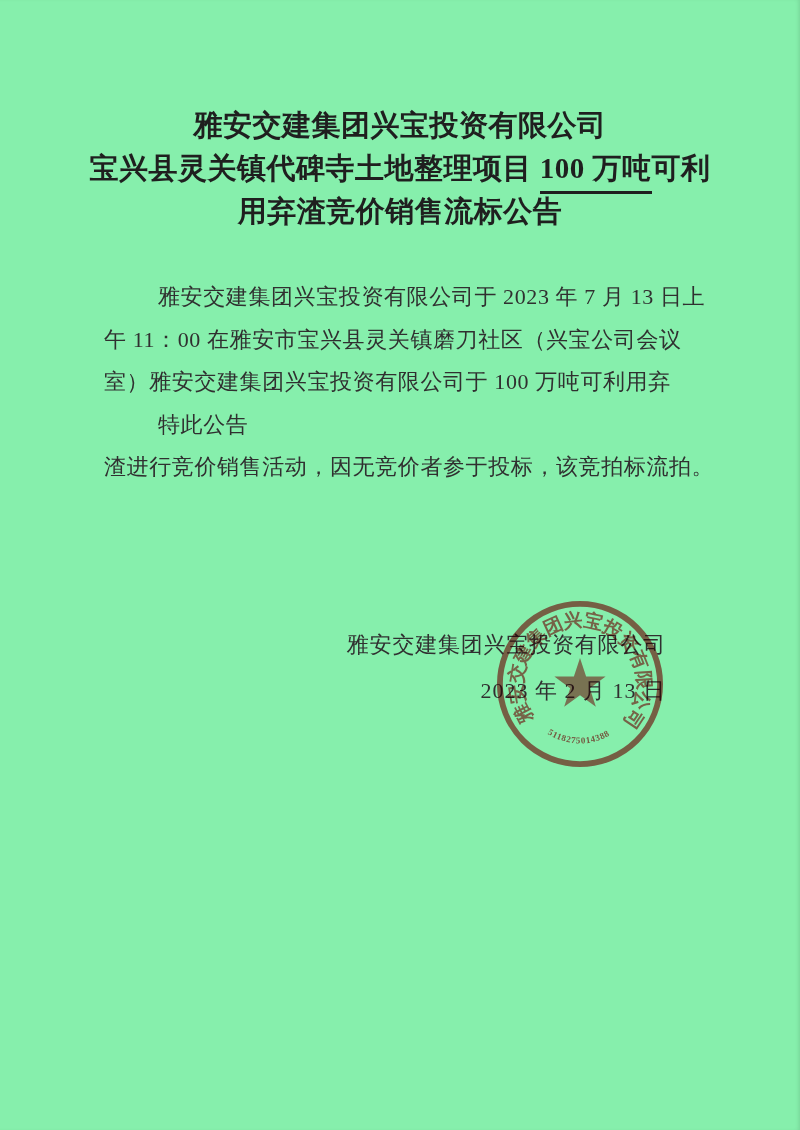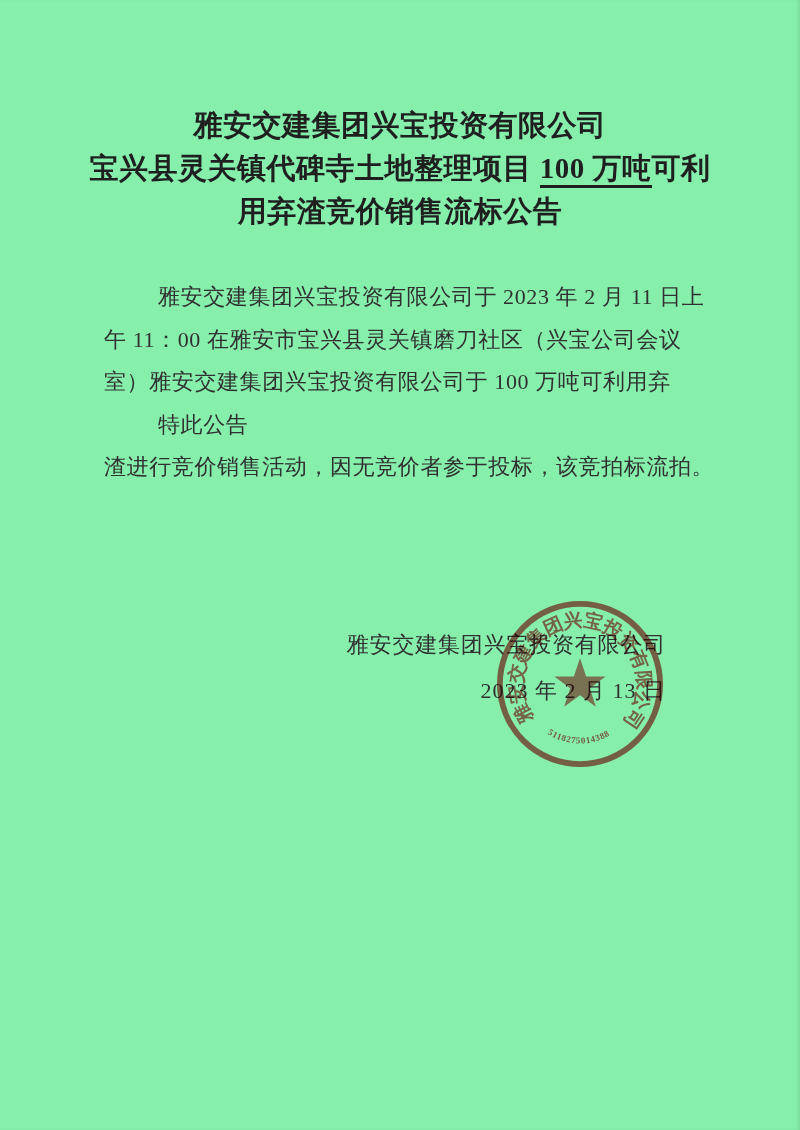--- a/index.html
+++ b/index.html
@@ -22,21 +22,21 @@
     top: 104px; left: 60px; right: 60px;
     text-align: center;
     font-weight: 700;
     font-size: 29px;
     line-height: 43px;
     color: #1f1f1f;
     letter-spacing: 0.5px;
   }
   .title-underline {
     border-bottom: 3px solid #1f1f1f;
-    padding-bottom: 1px;
+    padding-bottom: 7px;
   }
   
   .body-block {
     position: absolute;
     top: 276px; left: 104px; width: 610px;
     font-size: 22px;
     line-height: 42.5px;
     letter-spacing: 0.6px;
     color: #303030;
   }
@@ -80,21 +80,21 @@
 
 <div class="page">
 
   <div class="title-block">
     <div>雅安交建集团兴宝投资有限公司</div>
     <div><span>宝兴县灵关镇代碑寺土地整理项目 </span><span class="title-underline">100 万吨</span><span>可利</span></div>
     <div>用弃渣竞价销售流标公告</div>
   </div>
 
   <div class="body-block">
-    <div class="body-line indent">雅安交建集团兴宝投资有限公司于 2023 年 2 月 11 日上</div>
+    <div class="body-line indent">雅安交建集团兴宝投资有限公司于 2023 年 7 月 13 日上</div>
     <div class="body-line">午 11：00 在雅安市宝兴县灵关镇磨刀社区（兴宝公司会议</div>
     <div class="body-line">室）雅安交建集团兴宝投资有限公司于 100 万吨可利用弃</div>
     <div class="body-line indent">特此公告</div>
     <div class="body-line">渣进行竞价销售活动，因无竞价者参于投标，该竞拍标流拍。</div>
   </div>
 
   <div class="sig-company">雅安交建集团兴宝投资有限公司</div>
   <div class="sig-date">2023 年 2 月 13 日</div>
 
   <div class="seal">

